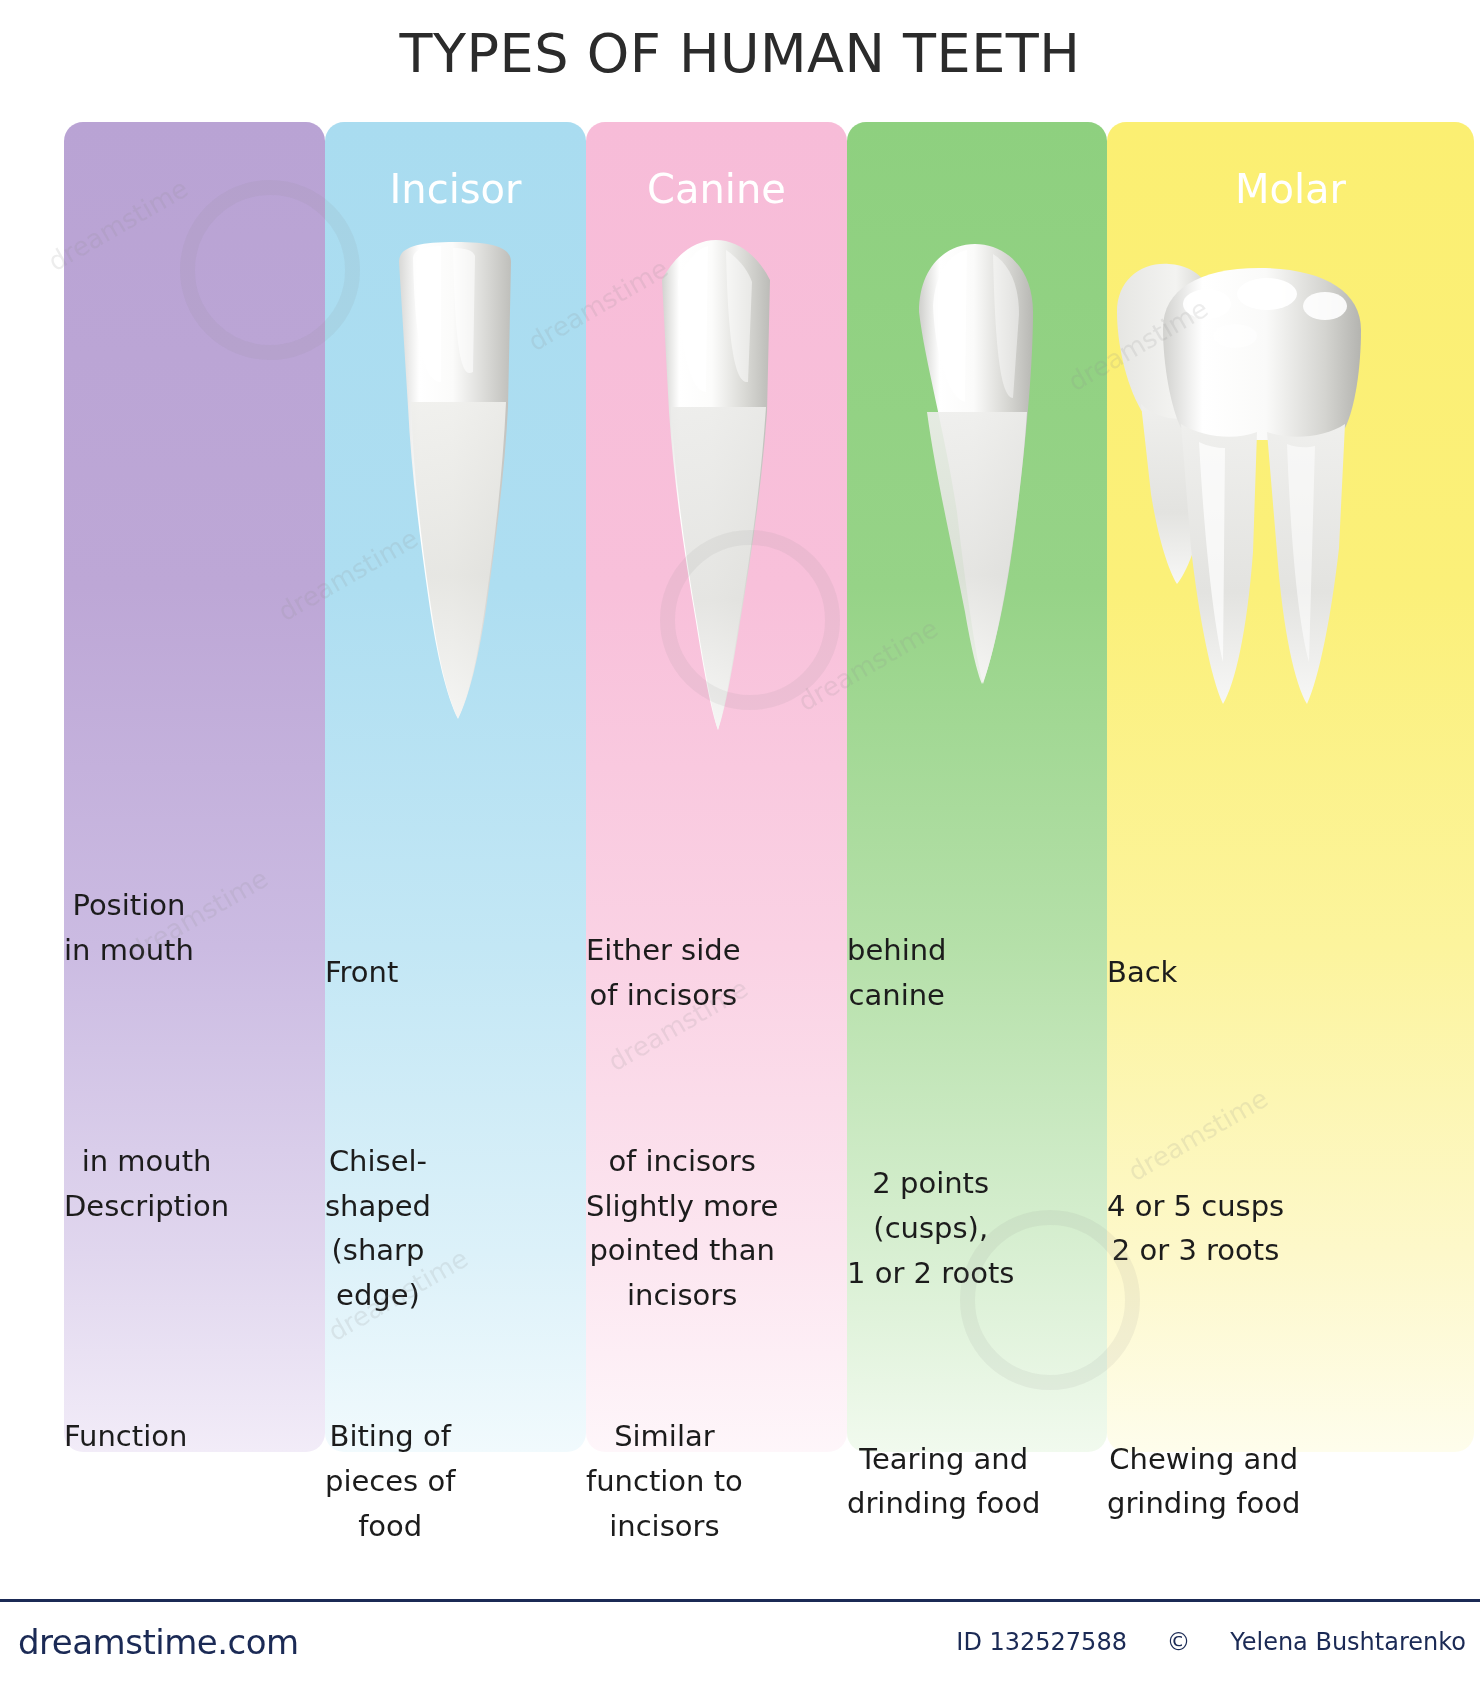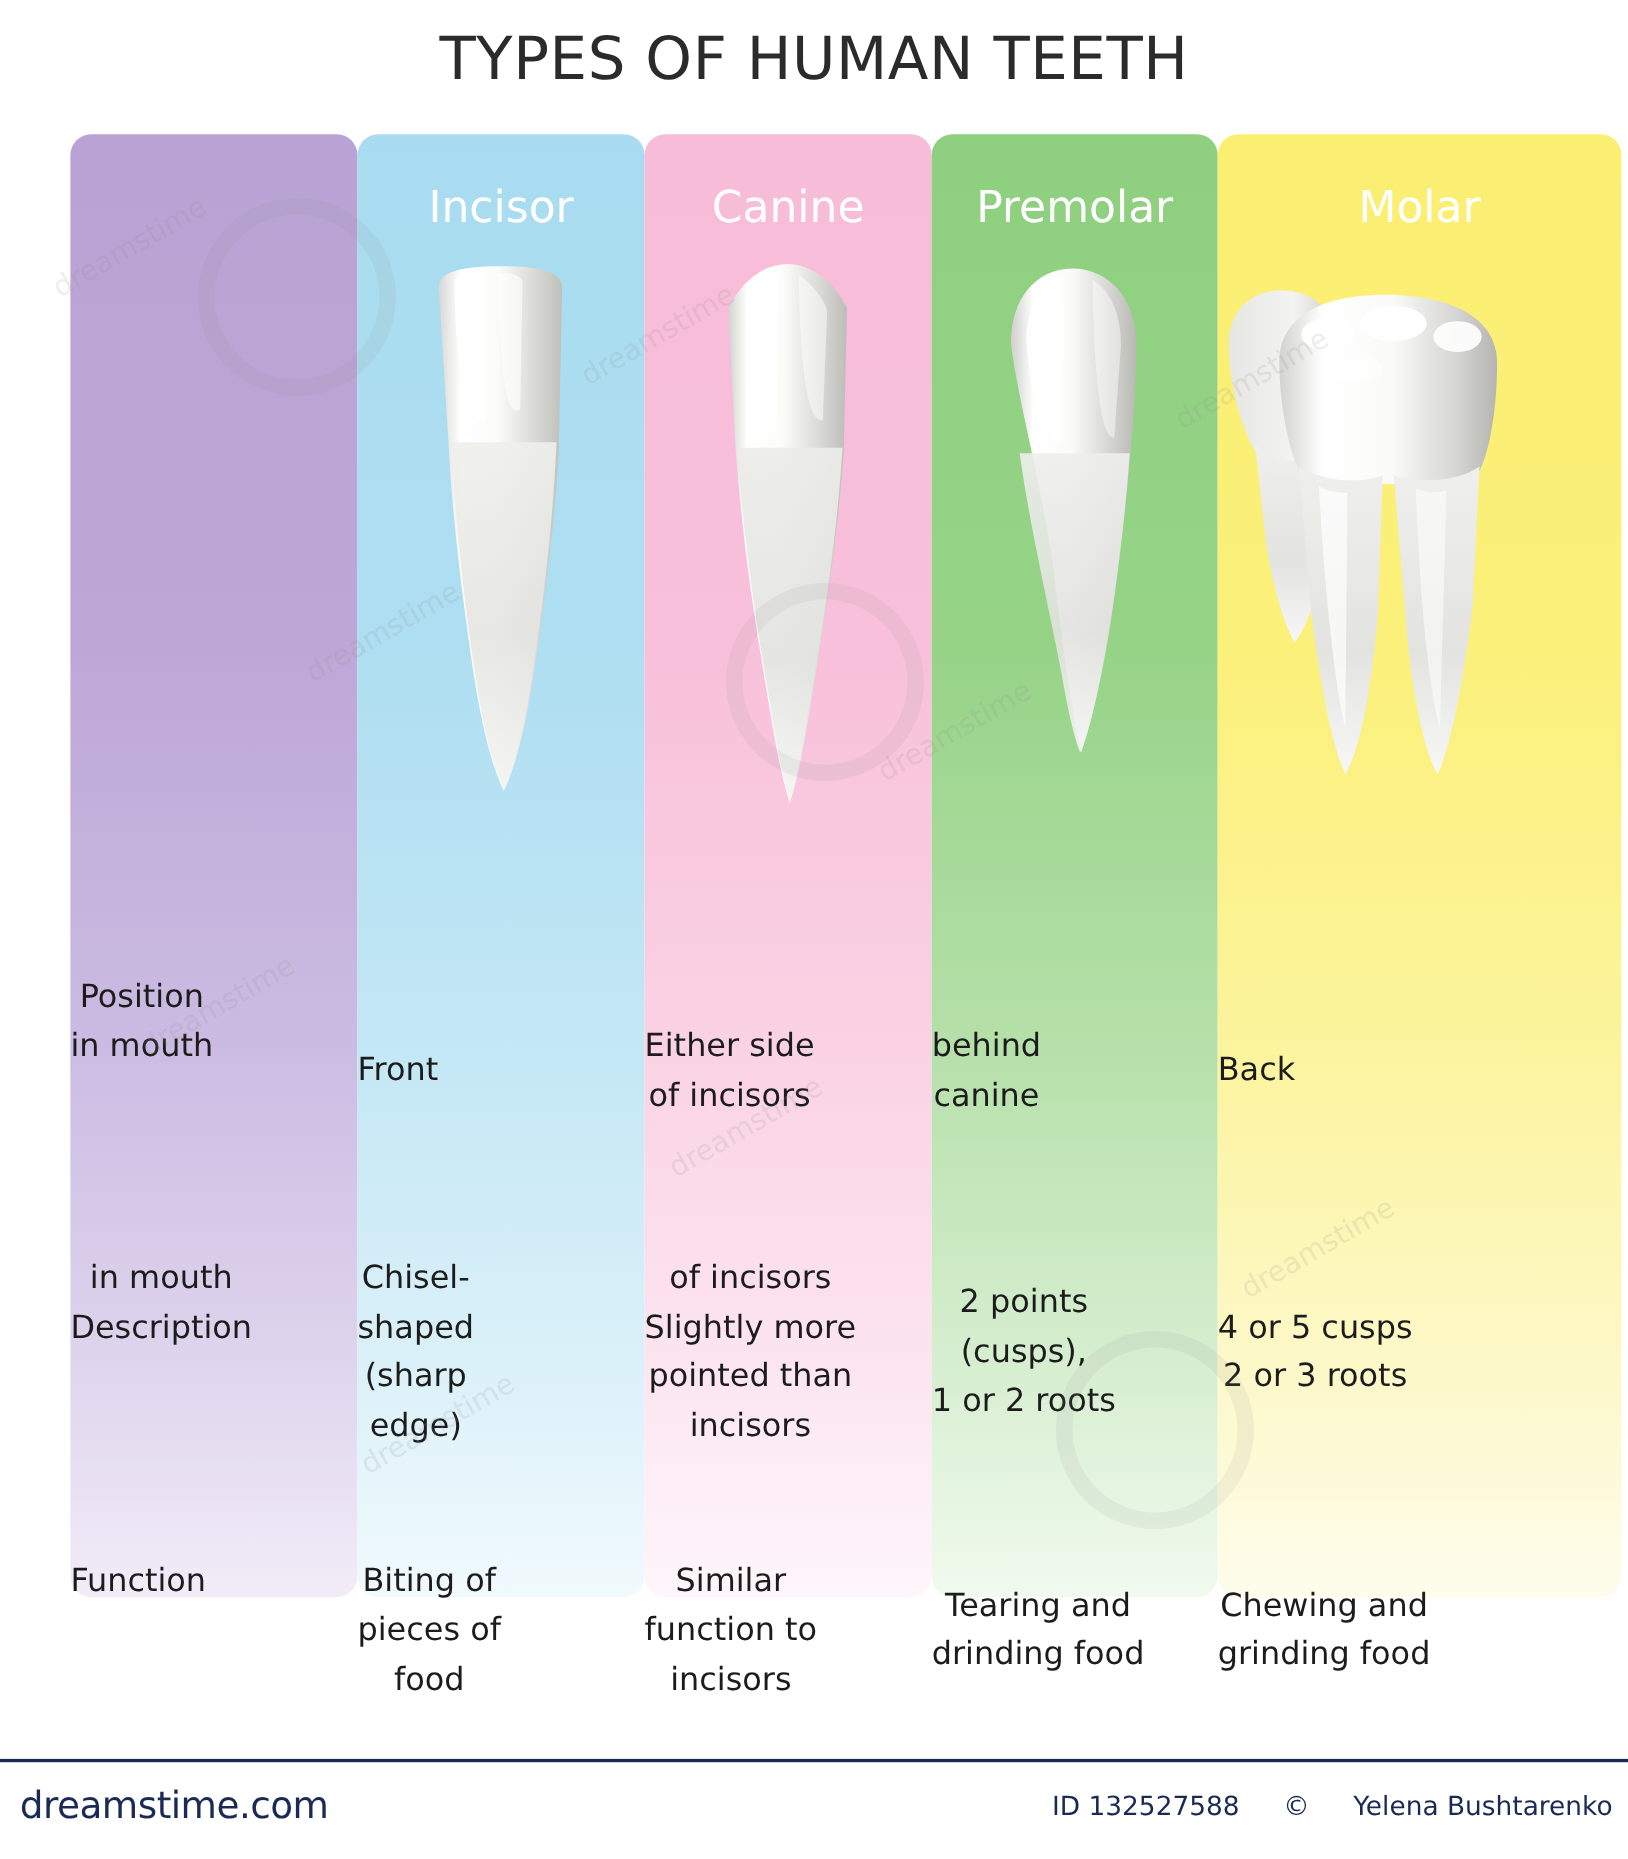--- a/index.html
+++ b/index.html
@@ -259,21 +259,20 @@
 incisors</span></div>
     </div>
     <div class="cell row-func" style="left:0;width:261px">
       <div class="vcenter"><span>Similar
 function to
 incisors</span></div>
     </div>
   </div>
 
   <div class="col col-3">
-    <div class="type-label">Premolar</div>
     <div class="tooth-wrap">
       <svg width="260" height="520" viewBox="0 0 260 520">
         <defs>
           <linearGradient id="preGrad" x1="0" y1="0" x2="1" y2="0">
             <stop offset="0%" stop-color="#cfcfcc"></stop>
             <stop offset="18%" stop-color="#ffffff"></stop>
             <stop offset="48%" stop-color="#fbfbfa"></stop>
             <stop offset="78%" stop-color="#d6d6d2"></stop>
             <stop offset="100%" stop-color="#b8b8b4"></stop>
           </linearGradient>

